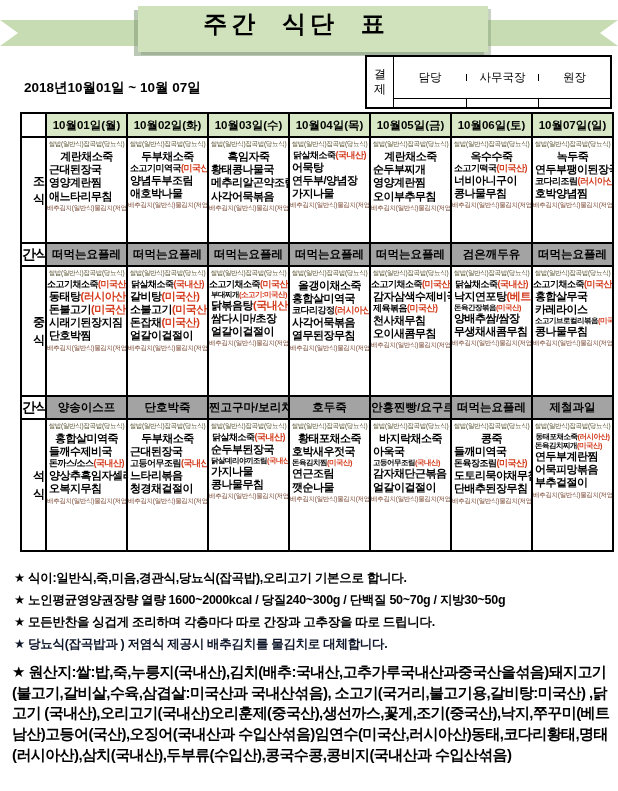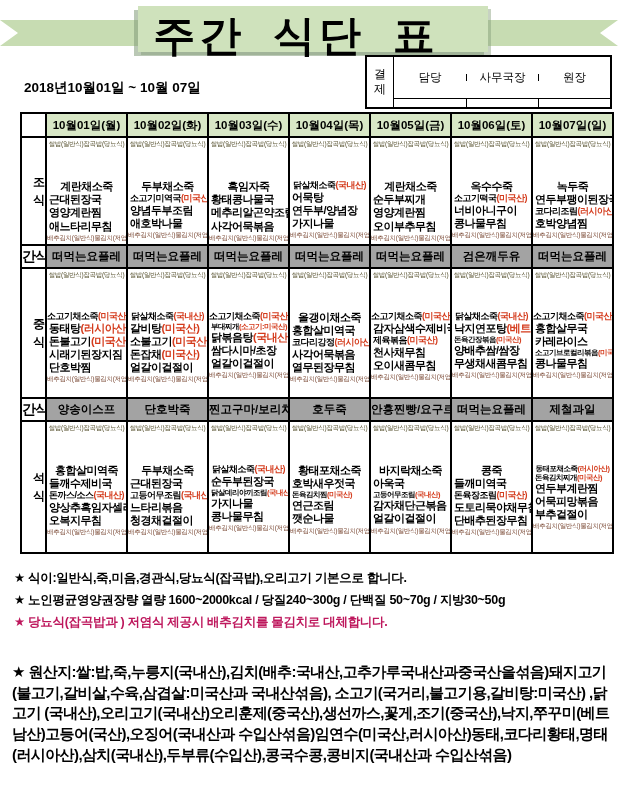--- a/index.html
+++ b/index.html
@@ -6,21 +6,21 @@
   body{width:618px;height:791px;position:relative;background:#fff;
        font-family:"Liberation Sans","DejaVu Sans",sans-serif;color:#000;overflow:hidden;}
 
   
   .ribbon-wrap{position:absolute;top:6px;left:0;width:618px;height:52px;}
   .ribbon-band{position:absolute;top:14px;left:0;width:618px;height:26px;background:#c7dcb2;
      clip-path:polygon(0% 0%,100% 0%,calc(100% - 18px) 50%,100% 100%,0% 100%,18px 50%);}
   .ribbon-box{position:absolute;top:0;left:138px;width:350px;height:46px;background:#cfe2bc;
      box-shadow:-4px 4px 0 rgba(130,155,120,.55),3px 3px 0 rgba(130,155,120,.45);}
   .ribbon-title{position:absolute;top:2px;left:0;width:592px;text-align:center;
-     font-size:42px;font-weight:bold;letter-spacing:4px;word-spacing:12px;}
+     font-size:24px;font-weight:bold;letter-spacing:4px;word-spacing:12px;}
 
   
   .date-range{position:absolute;top:79px;left:24px;font-size:13.5px;font-weight:bold;}
   .approval{position:absolute;top:55px;left:365px;width:247px;height:54px;
      border:2px solid #000;display:flex;box-sizing:border-box;background:#fff;}
   .approval-label{width:26px;border-right:1px solid #000;display:flex;flex-direction:column;
      align-items:center;justify-content:center;font-size:12px;line-height:1.25;}
   .approval-grid{flex:1;display:grid;grid-template-columns:1fr 1fr 1fr;grid-template-rows:24px 1fr;}
   .approval-grid>div{border-left:1px solid #000;border-top:1px solid #000;
      display:flex;align-items:center;justify-content:center;font-size:11.5px;margin-top:17px;}
@@ -41,33 +41,33 @@
   tr.row-dinner{height:132px;}
   tr.row-snack{height:22px;}
   td.snack{background:#a3a3a3;font-size:11.5px;font-weight:bold;text-align:center;
      white-space:nowrap;}
   td.meal{vertical-align:top;}
   .cell-inner{display:flex;flex-direction:column;height:100%;}
   .rice-note{font-size:6.5px;color:#56512e;text-align:center;padding-top:2px;
      white-space:nowrap;letter-spacing:-0.3px;}
   .kimchi-note{font-size:6.5px;color:#7b4a36;text-align:center;padding-bottom:1px;
      white-space:nowrap;letter-spacing:-0.3px;}
-  .items{flex:1;display:flex;flex-direction:column;justify-content:space-between;padding:1px 0;margin-top:30px;}
+  .items{flex:1;display:flex;flex-direction:column;justify-content:space-between;padding:1px 0;}
   .item{font-size:11px;font-weight:bold;white-space:nowrap;line-height:1.2;
      padding-left:2px;letter-spacing:-0.5px;}
   .item.s1{font-size:9px;}
   .item.s2{font-size:7.5px;}
   .item:first-child{text-align:center;padding-left:0;}
   .origin{color:#d43b1c;}
 
   
   .notes{position:absolute;top:570px;left:14px;width:598px;}
   .note{font-size:12.5px;font-weight:bold;margin:0 0 5px 0;white-space:nowrap;
      letter-spacing:-0.3px;}
-  .note.blue{color:#be185d;}
+  .note.blue{color:#0f172a;}
   .origin-par{position:absolute;top:662px;left:12px;width:600px;font-size:15px;
      font-weight:bold;line-height:1.38;letter-spacing:-0.6px;word-break:break-all;}
 </style>
 </head>
 <body>
 
 <div class="ribbon-wrap">
   <div class="ribbon-band"></div>
   <div class="ribbon-box"></div>
   <div class="ribbon-title">주간  식단 표</div>
@@ -406,16 +406,17 @@
           <div class="kimchi-note">배추김치(일반식)물김치(저염식)</div>
         </div>
         </td>
       </tr>
     </tbody>
 </table>
 
 <div class="notes">
     <p class="note">★ 식이:일반식,죽,미음,경관식,당뇨식(잡곡밥),오리고기 기본으로 합니다.</p>
     <p class="note">★ 노인평균영양권장량 열량 1600~2000kcal / 당질240~300g / 단백질 50~70g / 지방30~50g</p>
+    <p class="note">★ 모든반찬을 싱겁게 조리하며 각층마다 따로 간장과 고추장을 따로 드립니다.</p>
     <p class="note blue">★ 당뇨식(잡곡밥과 ) 저염식 제공시 배추김치를 물김치로 대체합니다.</p>
   </div>
 
 <div class="origin-par">★ 원산지:쌀:밥,죽,누릉지(국내산),김치(배추:국내산,고추가루국내산과중국산을섞음)돼지고기(불고기,갈비살,수육,삼겹살:미국산과 국내산섞음), 소고기(국거리,불고기용,갈비탕:미국산) ,닭고기 (국내산),오리고기(국내산)오리훈제(중국산),생선까스,꽃게,조기(중국산),낙지,쭈꾸미(베트남산)고등어(국산),오징어(국내산과 수입산섞음)임연수(미국산,러시아산)동태,코다리황태,명태(러시아산),삼치(국내산),두부류(수입산),콩국수콩,콩비지(국내산과 수입산섞음)</div>
 
 </body></html>

